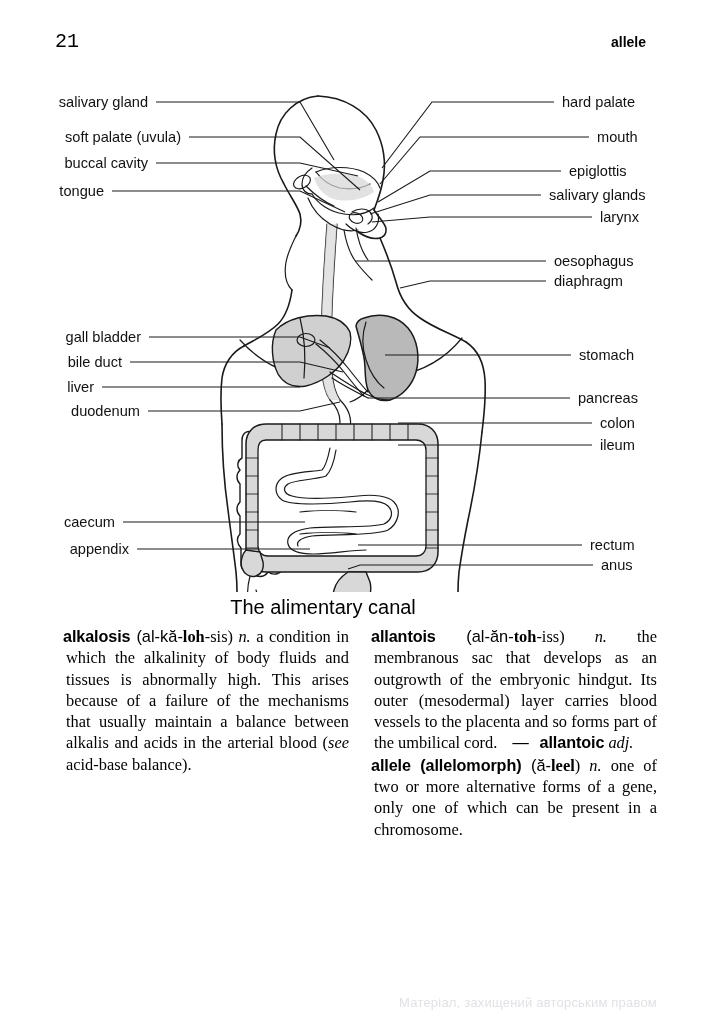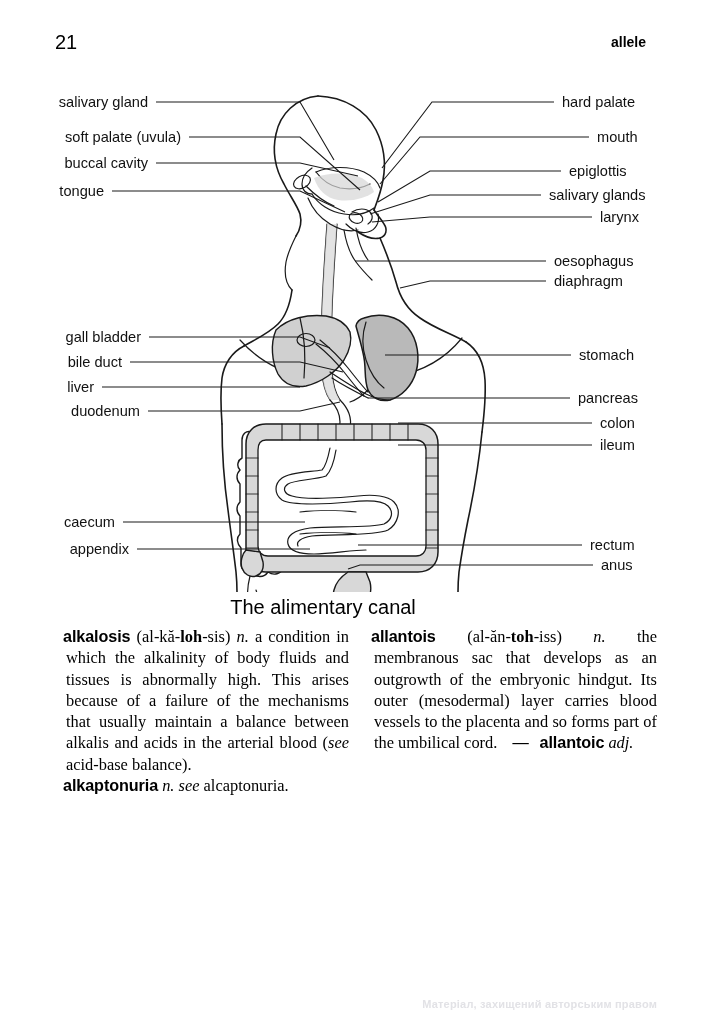--- a/index.html
+++ b/index.html
@@ -11,21 +11,21 @@
     position:relative;
     overflow:hidden;
   }
 
   
   .running-head {
     position:absolute; left:0; top:30px; width:701px; height:26px;
   }
   .folio {
     position:absolute; left:55px; top:0;
-    font-family:Liberation Sans, sans-serif;
+    font-family:Liberation Mono, monospace;
     font-size:20px; line-height:24px;
   }
   .head-word {
     position:absolute; right:55px; top:0;
     font-family:"Liberation Sans", sans-serif;
     font-size:14px; font-weight:bold; line-height:24px;
   }
 
   
   .figure {
@@ -59,32 +59,31 @@
   
   .entry { padding-left:14px; text-indent:-14px; }
 
   .hw {
     font-family:"Liberation Sans", sans-serif;
     font-weight:bold;
     font-size:16.2px;
     letter-spacing:-0.1px;
     margin-left:11px;
   }
-  .pron { font-family:Liberation Serif, serif; }
+  .pron { font-family:Liberation Sans, sans-serif; }
   .dash { font-family:"Liberation Serif", serif; }
 
   
   .watermark {
     position:absolute; right:44px; bottom:14px;
     font-family:"Liberation Sans", sans-serif;
-    font-size:11px;
+    font-size:13px;
     color:#e2e2e6;
     letter-spacing:0.2px;
     white-space:nowrap;
-    font-weight:bold;
   }
 
   
   .ol { fill:none; stroke:#1a1a1a; stroke-width:1.6; stroke-linejoin:round; stroke-linecap:round; }
   .ol-thin { fill:none; stroke:#1a1a1a; stroke-width:1.2; stroke-linejoin:round; stroke-linecap:round; }
   .leader { stroke:#1a1a1a; stroke-width:1.1; fill:none; }
   .lbl {
     font-family:"Liberation Sans", sans-serif;
     font-size:14.6px;
     fill:#111111;
@@ -377,28 +376,28 @@
 </div>
 
 <div class="fig-caption">The alimentary canal</div>
 
 <div class="columns">
 
   <div class="col col-left">
 
     <p class="entry"><span class="hw">alkalosis</span><span class="pron"> (al-kă-</span><b>loh</b><span>-sis) </span><i>n.</i><span> a condition in which the alkalinity of body fluids and tissues is abnormally high. This arises because of a failure of the mechanisms that usually maintain a balance between alkalis and acids in the arterial blood (</span><i>see</i><span> acid-base balance).</span></p>
 
-    <p class="entry"><span class="hw">alkaptonuria</span><i> n.</i><i> see</i><span> alcaptonuria.</span></p>
 
 
   </div>
 
   <div class="col col-right">
 
 
 
     <p class="entry"><span class="hw">allantois</span><span class="pron"> (al-ăn-</span><b>toh</b><span>-iss) </span><i>n.</i><span> the membranous sac that develops as an outgrowth of the embryonic hindgut. Its outer (mesodermal) layer carries blood vessels to the placenta and so forms part of the umbilical cord. </span><span class="hw dash">—</span><span class="hw">allantoic</span><i> adj.</i></p>
 
+    <p class="entry"><span class="hw">allele (allelomorph)</span><span class="pron"> (ă-</span><b>leel</b><span>) </span><i>n.</i><span> one of two or more alternative forms of a gene, only one of which can be present in a chromosome.</span></p>
 
   </div>
 </div>
 
 <div class="watermark">Матеріал, захищений авторським правом</div>
 
 </body></html>

